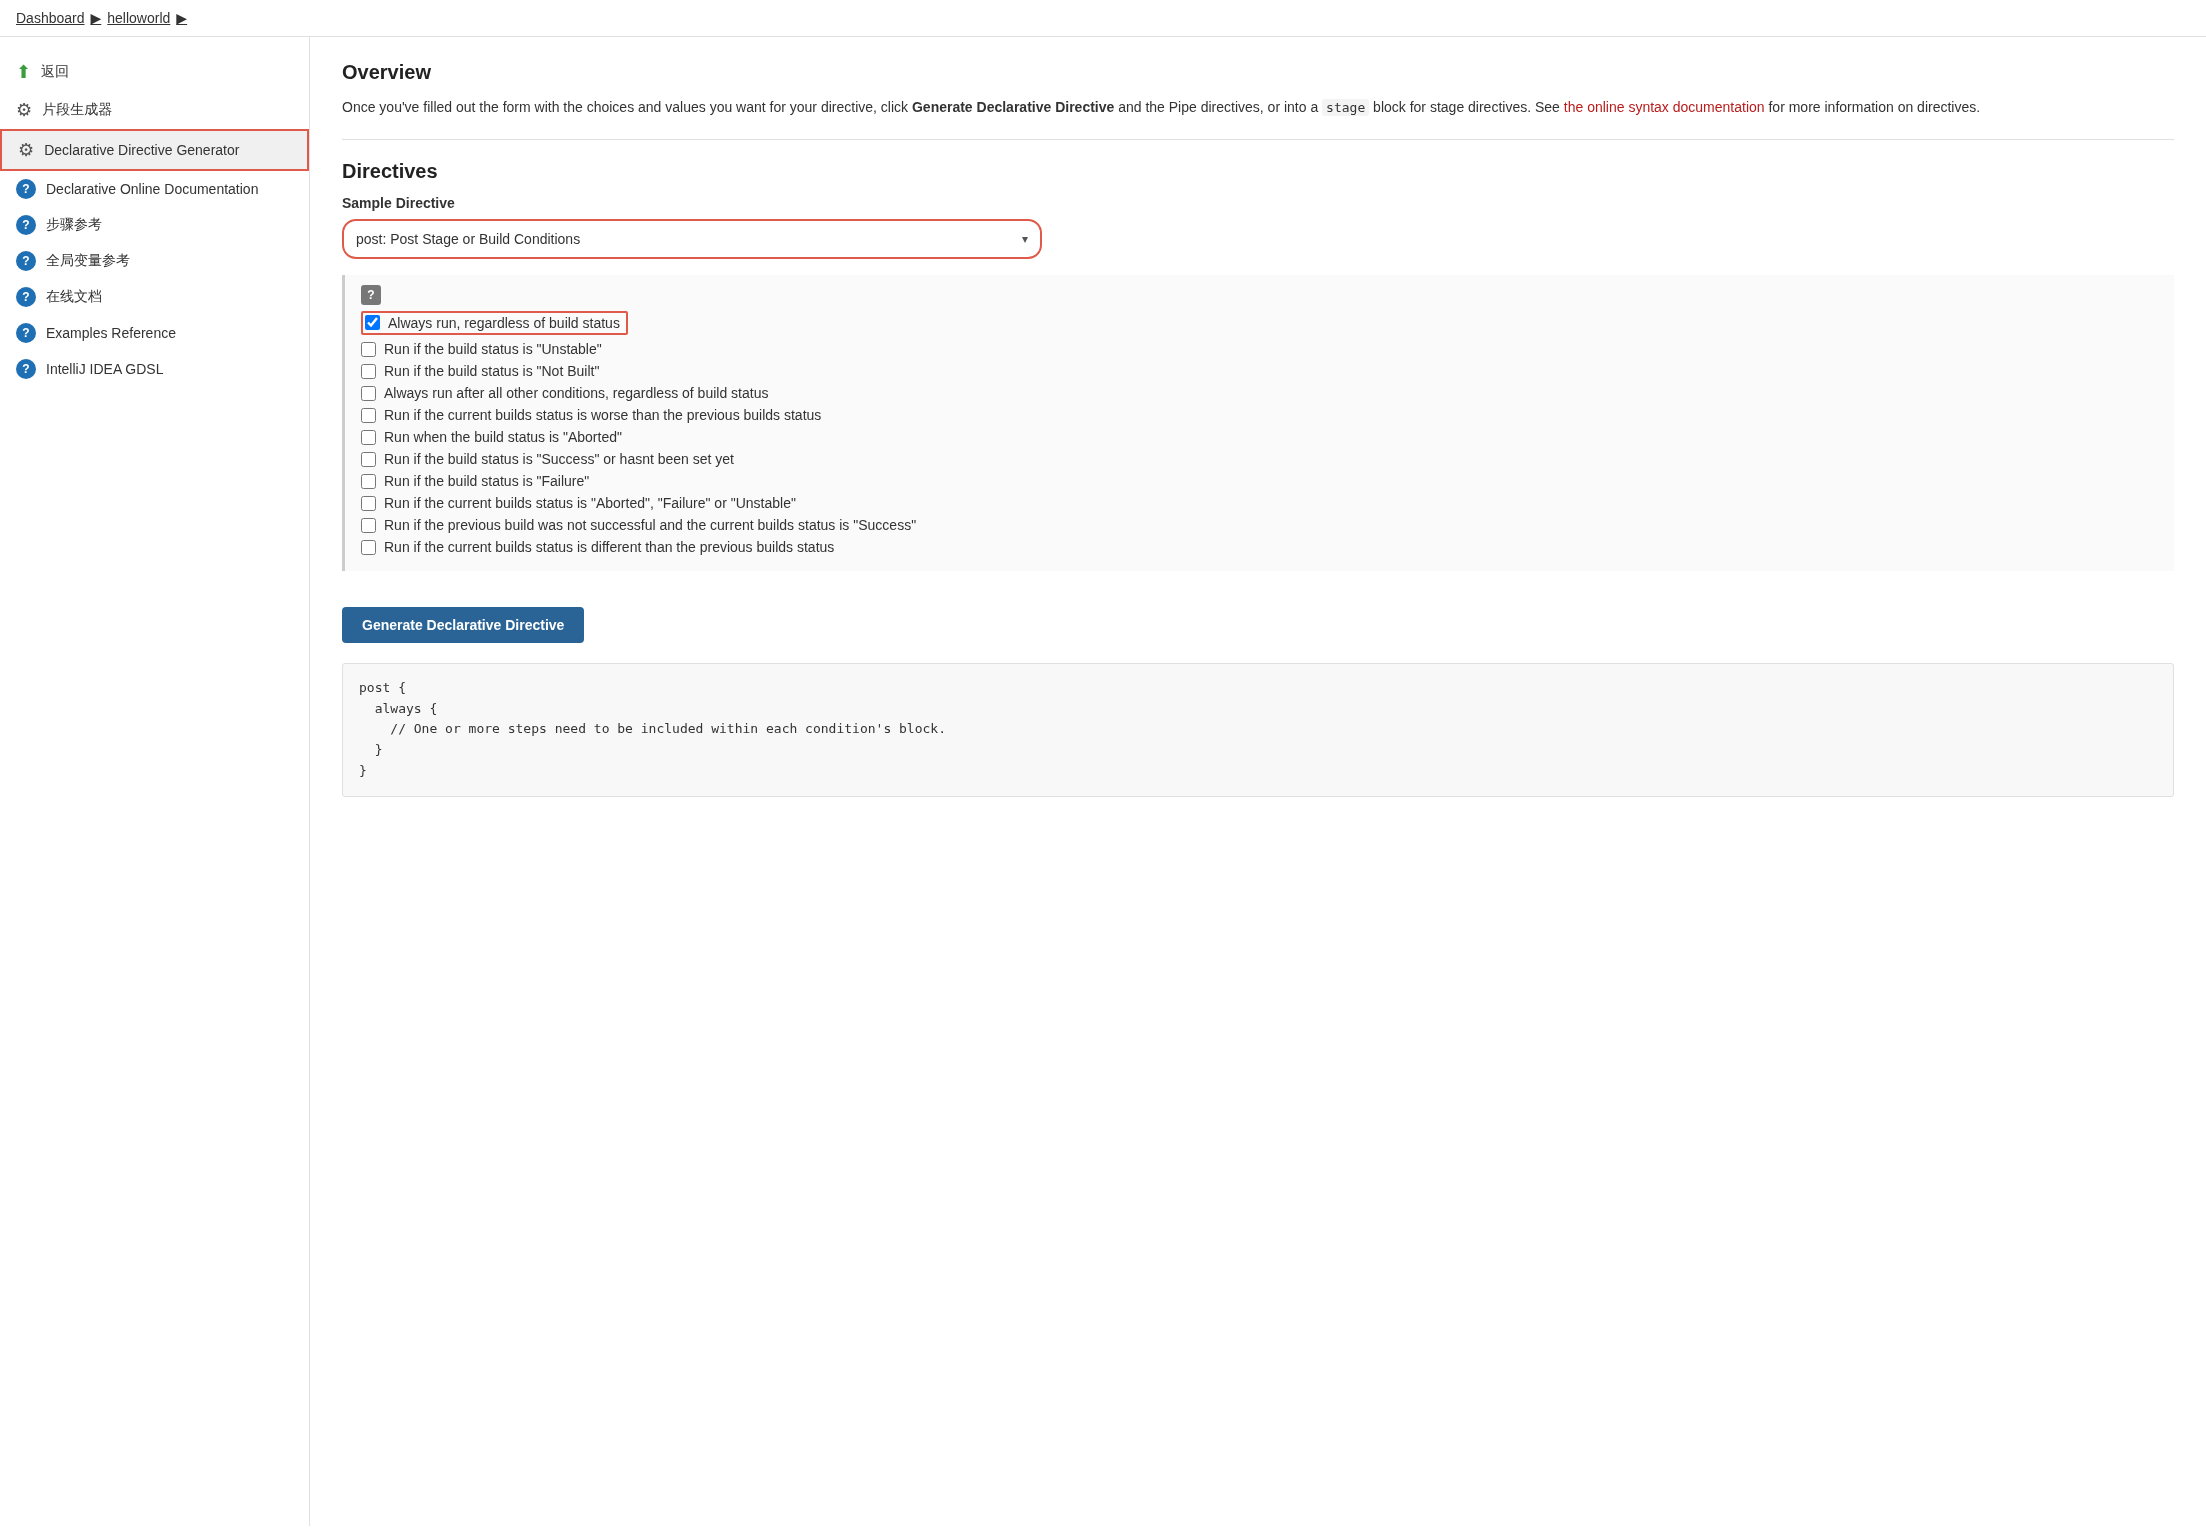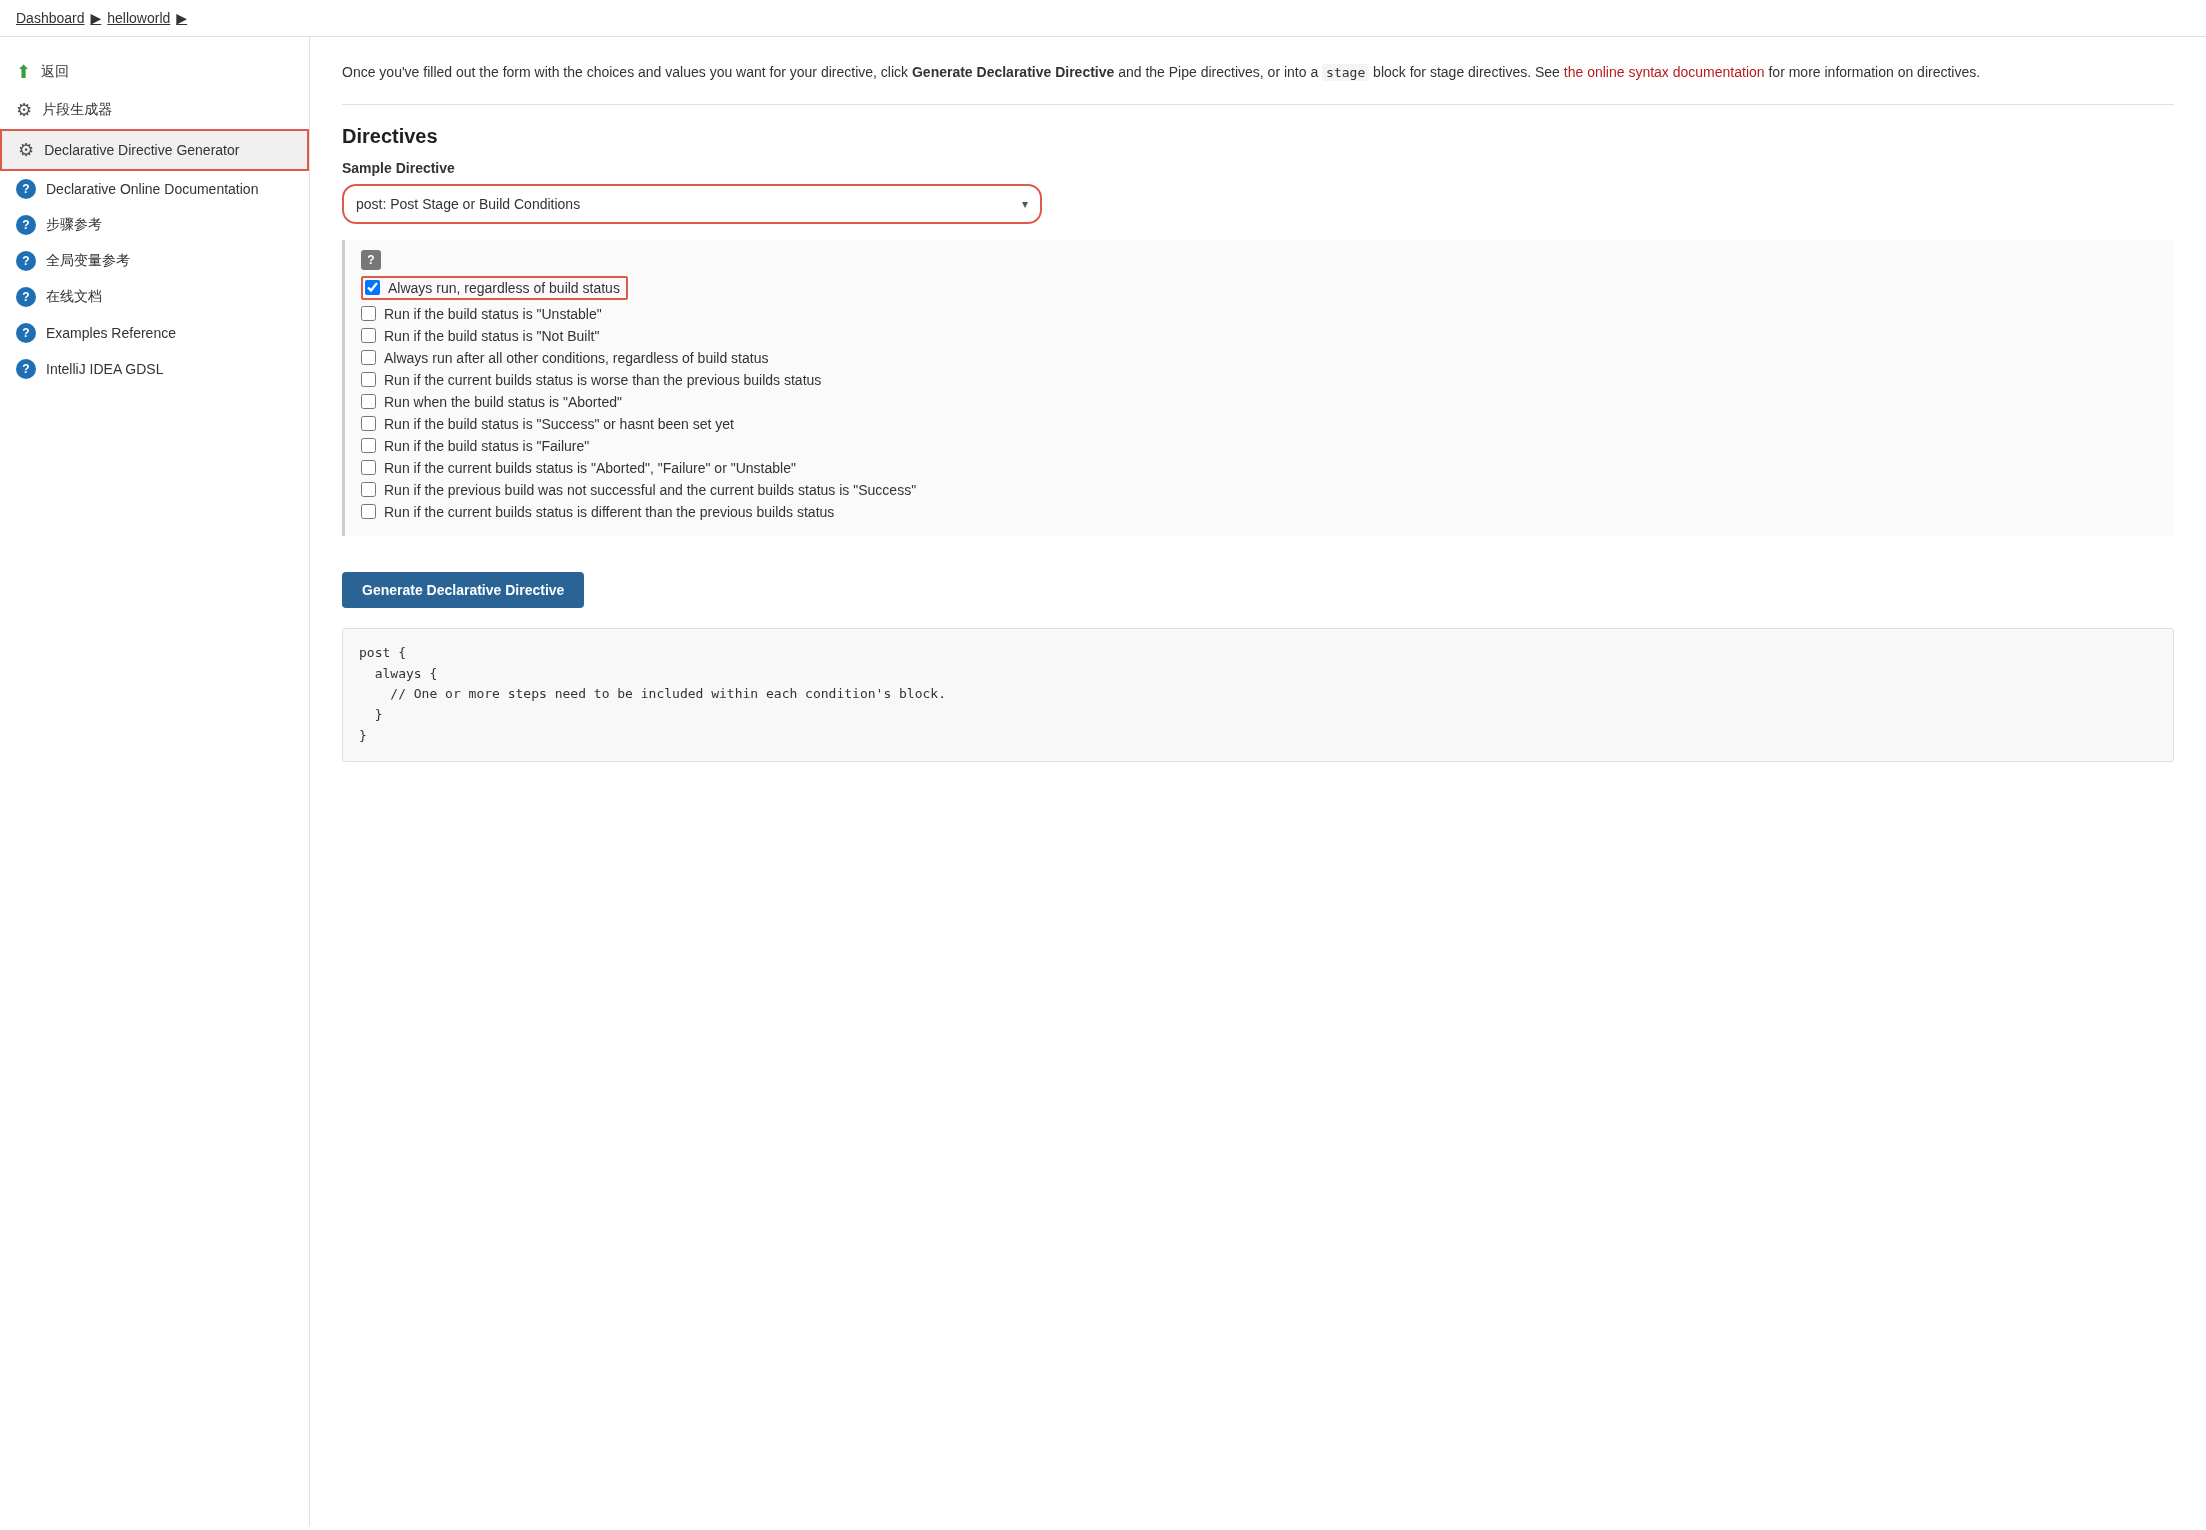--- a/index.html
+++ b/index.html
@@ -173,21 +173,21 @@
     .conditions-label {
       font-weight: bold;
       font-size: 14px;
       margin-bottom: 8px;
       color: #333;
     }
     
     .checkbox-list { list-style: none; }
     .checkbox-list li {
       display: flex;
-      align-items: flex-start;
+      align-items: flex-end;
       margin-bottom: 6px;
       font-size: 14px;
       color: #333;
     }
     .checkbox-list li input[type="checkbox"] {
       margin-right: 8px;
       cursor: pointer;
       width: 15px;
       height: 15px;
     }
@@ -279,20 +279,21 @@
 
     <div class="sidebar-item">
       <span class="sidebar-icon blue-circle">?</span>
       <span>IntelliJ IDEA GDSL</span>
     </div>
 
   </nav>
 
   <main class="main-content">
 
+    <h2 class="section-title">Overview</h2>
 
     <p class="overview-text">
       Once you've filled out the form with the choices and values you want for your directive, click <strong>Generate Declarative Directive</strong> and the Pipe
       directives, or into a <code>stage</code> block for stage directives. See <a class="link" href="#">the online syntax documentation</a> for more information on directives.
     </p>
 
     <hr>
 
     <div class="directives-section">
       <h2 class="section-title">Directives</h2>

